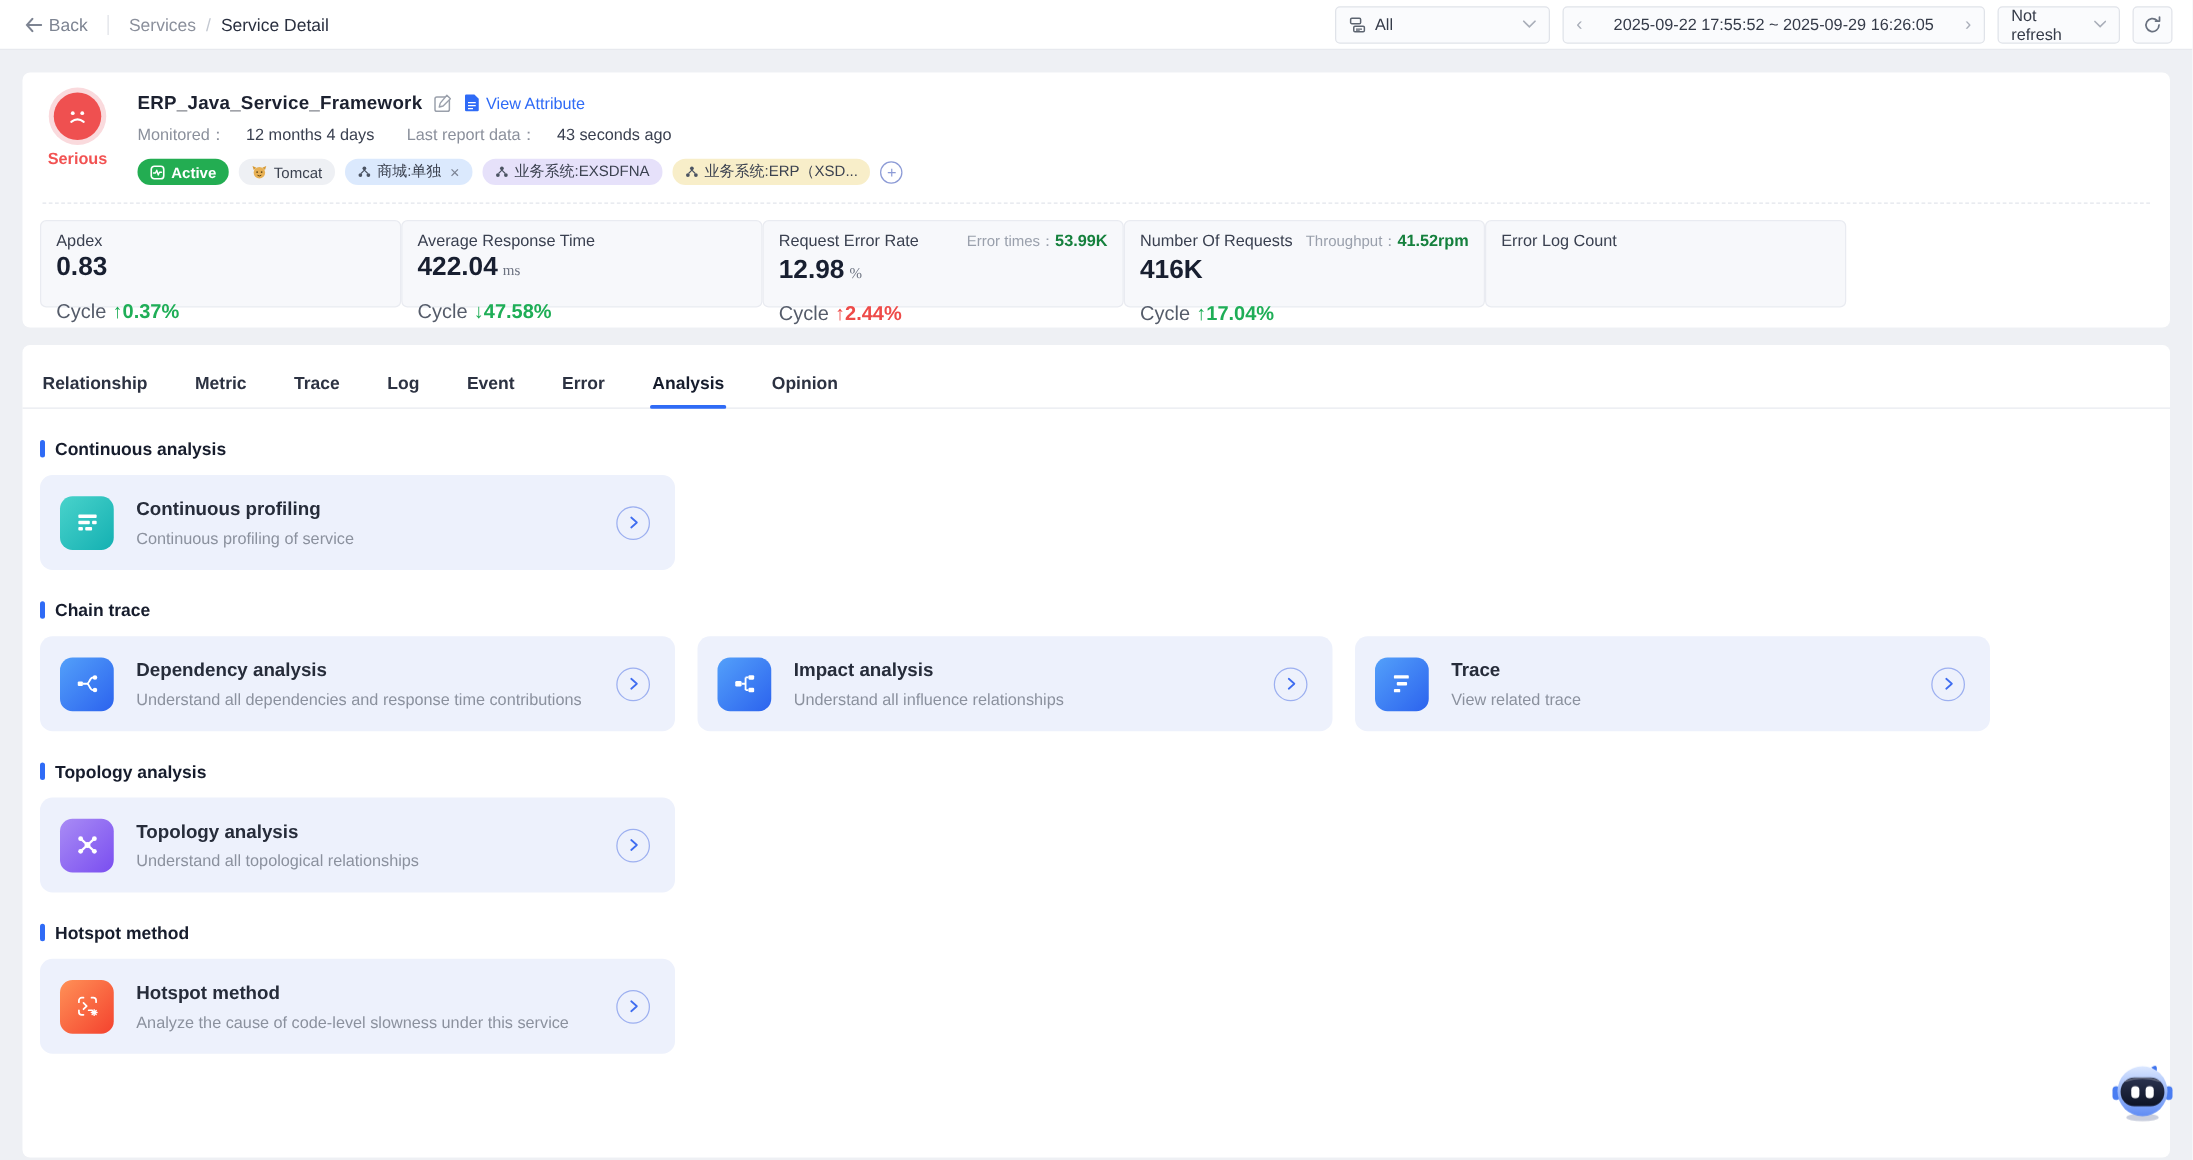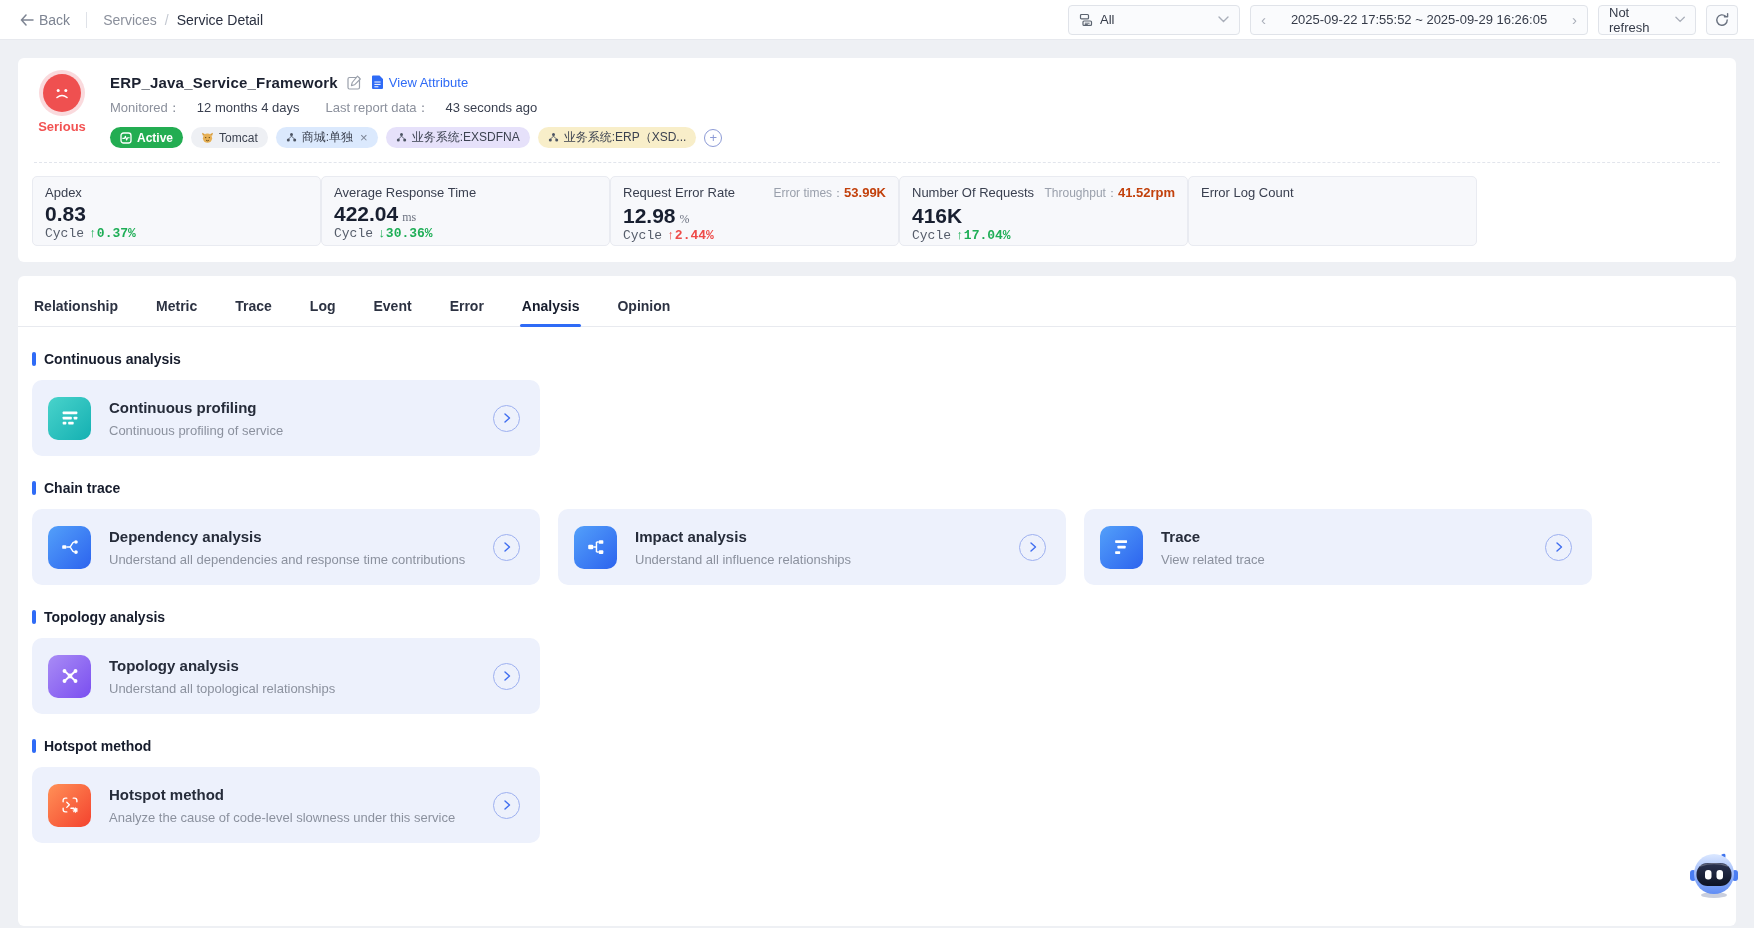--- a/index.html
+++ b/index.html
@@ -57,27 +57,27 @@
   .tag .close{ color:#7c8494; font-size:13px; cursor:pointer; margin-left:2px; }
   .add-tag{ width:18px; height:18px; border-radius:50%; border:1px solid #8d9bd6; color:#8d9bd6;
     display:flex; align-items:center; justify-content:center; font-size:13px; cursor:pointer; }
   .dash-divider{ border-top:1px dashed #e2e5ec; margin:14px 2px 13px; }
   
   .metric-row{ display:flex; gap:0; }
   .mcard{ width:289px; height:70px; background:#f7f8fb; border:1px solid #e9ebf1; border-radius:5px;
     padding:8px 12px 7px; display:flex; flex-direction:column; }
   .mhead{ display:flex; align-items:baseline; justify-content:space-between; font-size:13px; color:#3a4050; }
   .mh-right{ font-size:12px; color:#9aa0ac; }
-  .mh-right b{ color:#c2410c; font-size:13px; }
+  .mh-right b{ color:#15803d; font-size:13px; }
   .mbody{ display:flex; flex:1; align-items:flex-end; margin-top:2px; }
   .mleft{ display:flex; flex-direction:column; justify-content:flex-end; min-width:86px; }
   .mval{ display:flex; align-items:baseline; gap:4px; }
   .mval .num{ font-size:21px; font-weight:bold; color:#181f30; }
   .mval .unit{ font-size:12px; color:#6c7280;font-family:Liberation Serif, serif; }
-  .mcycle{ font-size:13px; color:#555c6a; margin-top:0; display:flex; gap:5px; align-items:center;font-family:Liberation Mono, monospace; }
+  .mcycle{ font-size:16px; color:#555c6a; margin-top:15px; display:flex; gap:5px; align-items:center; }
   .delta{ font-weight:bold; }
   .delta.green{ color:var(--green,#1fae57); }
   .delta.red{ color:var(--red,#ee4b49); }
   .mspark{ flex:1; margin-left:10px; position:relative; }
   .mspark svg{ position:absolute; inset:0; width:100%; height:100%; }
   .nodata-wrap{ flex:1; display:flex; align-items:center; justify-content:center; }
   .nodata{ background:#a7aebb; color:#fff; font-size:12px; padding:5px 12px; border-radius:3px; }
   
   .tabs{ display:flex; gap:34px; border-bottom:1px solid #e8eaef; padding:4px 14px 0; margin:0 -14px; }
   .tab{ font-size:14px; color:#2c3242; padding:6px 2px 12px; cursor:pointer; position:relative;font-weight:bold; }
@@ -269,21 +269,21 @@
           <span>Average Response Time</span>
         </div>
       <div class="mbody">
         <div class="mleft">
           <div class="mval">
               <span class="num">422.04</span>
               <span class="unit">ms</span>
             </div>
           <div class="mcycle">
               <span>Cycle</span>
-            <span class="delta green"><span>↓</span><span>30.36%</span></span>
+            <span class="delta green"><span>↓</span><span>47.58%</span></span>
             </div>
         </div>
         <div class="mspark">
             <svg viewBox="0 0 100 40" preserveAspectRatio="none">
               <path d="M0.0,36.3L1.7,36.6L3.4,36.0L5.1,36.3L6.8,36.6L8.5,36.0L10.2,35.3L11.9,36.3L13.6,36.6L15.3,36.3L16.9,36.0L18.6,36.3L20.3,13.5L22.0,31.9L23.7,36.3L25.4,36.6L27.1,36.3L28.8,36.0L30.5,21.7L32.2,34.6L33.9,36.3L35.6,36.6L37.3,36.3L39.0,36.6L40.7,36.0L42.4,36.3L44.1,36.6L45.8,36.3L47.5,36.6L49.2,36.3L50.8,27.8L52.5,36.0L54.2,22.4L55.9,33.9L57.6,36.3L59.3,26.4L61.0,35.6L62.7,36.3L64.4,28.5L66.1,35.3L67.8,36.3L69.5,8.1L71.2,27.8L72.9,36.0L74.6,36.3L76.3,23.7L78.0,33.9L79.7,36.3L81.4,36.6L83.1,36.3L84.7,36.6L86.4,36.3L88.1,36.0L89.8,36.3L91.5,36.6L93.2,36.3L94.9,36.6L96.6,36.0L98.3,36.3L100.0,36.6 L100,40 L0,40 Z" fill="rgba(94,118,238,0.14)"></path>
               <path d="M0.0,36.3L1.7,36.6L3.4,36.0L5.1,36.3L6.8,36.6L8.5,36.0L10.2,35.3L11.9,36.3L13.6,36.6L15.3,36.3L16.9,36.0L18.6,36.3L20.3,13.5L22.0,31.9L23.7,36.3L25.4,36.6L27.1,36.3L28.8,36.0L30.5,21.7L32.2,34.6L33.9,36.3L35.6,36.6L37.3,36.3L39.0,36.6L40.7,36.0L42.4,36.3L44.1,36.6L45.8,36.3L47.5,36.6L49.2,36.3L50.8,27.8L52.5,36.0L54.2,22.4L55.9,33.9L57.6,36.3L59.3,26.4L61.0,35.6L62.7,36.3L64.4,28.5L66.1,35.3L67.8,36.3L69.5,8.1L71.2,27.8L72.9,36.0L74.6,36.3L76.3,23.7L78.0,33.9L79.7,36.3L81.4,36.6L83.1,36.3L84.7,36.6L86.4,36.3L88.1,36.0L89.8,36.3L91.5,36.6L93.2,36.3L94.9,36.6L96.6,36.0L98.3,36.3L100.0,36.6" fill="none" stroke="#4a72ef" stroke-width="0.9" vector-effect="non-scaling-stroke"></path>
               <line x1="30.0" y1="2" x2="30.0" y2="38" stroke="#9aa3b8" stroke-width="0.6" stroke-dasharray="1.6,1.6"></line>
               <circle cx="30.0" cy="37" r="1.7" fill="#4a72ef"></circle>
             </svg>
           </div>

